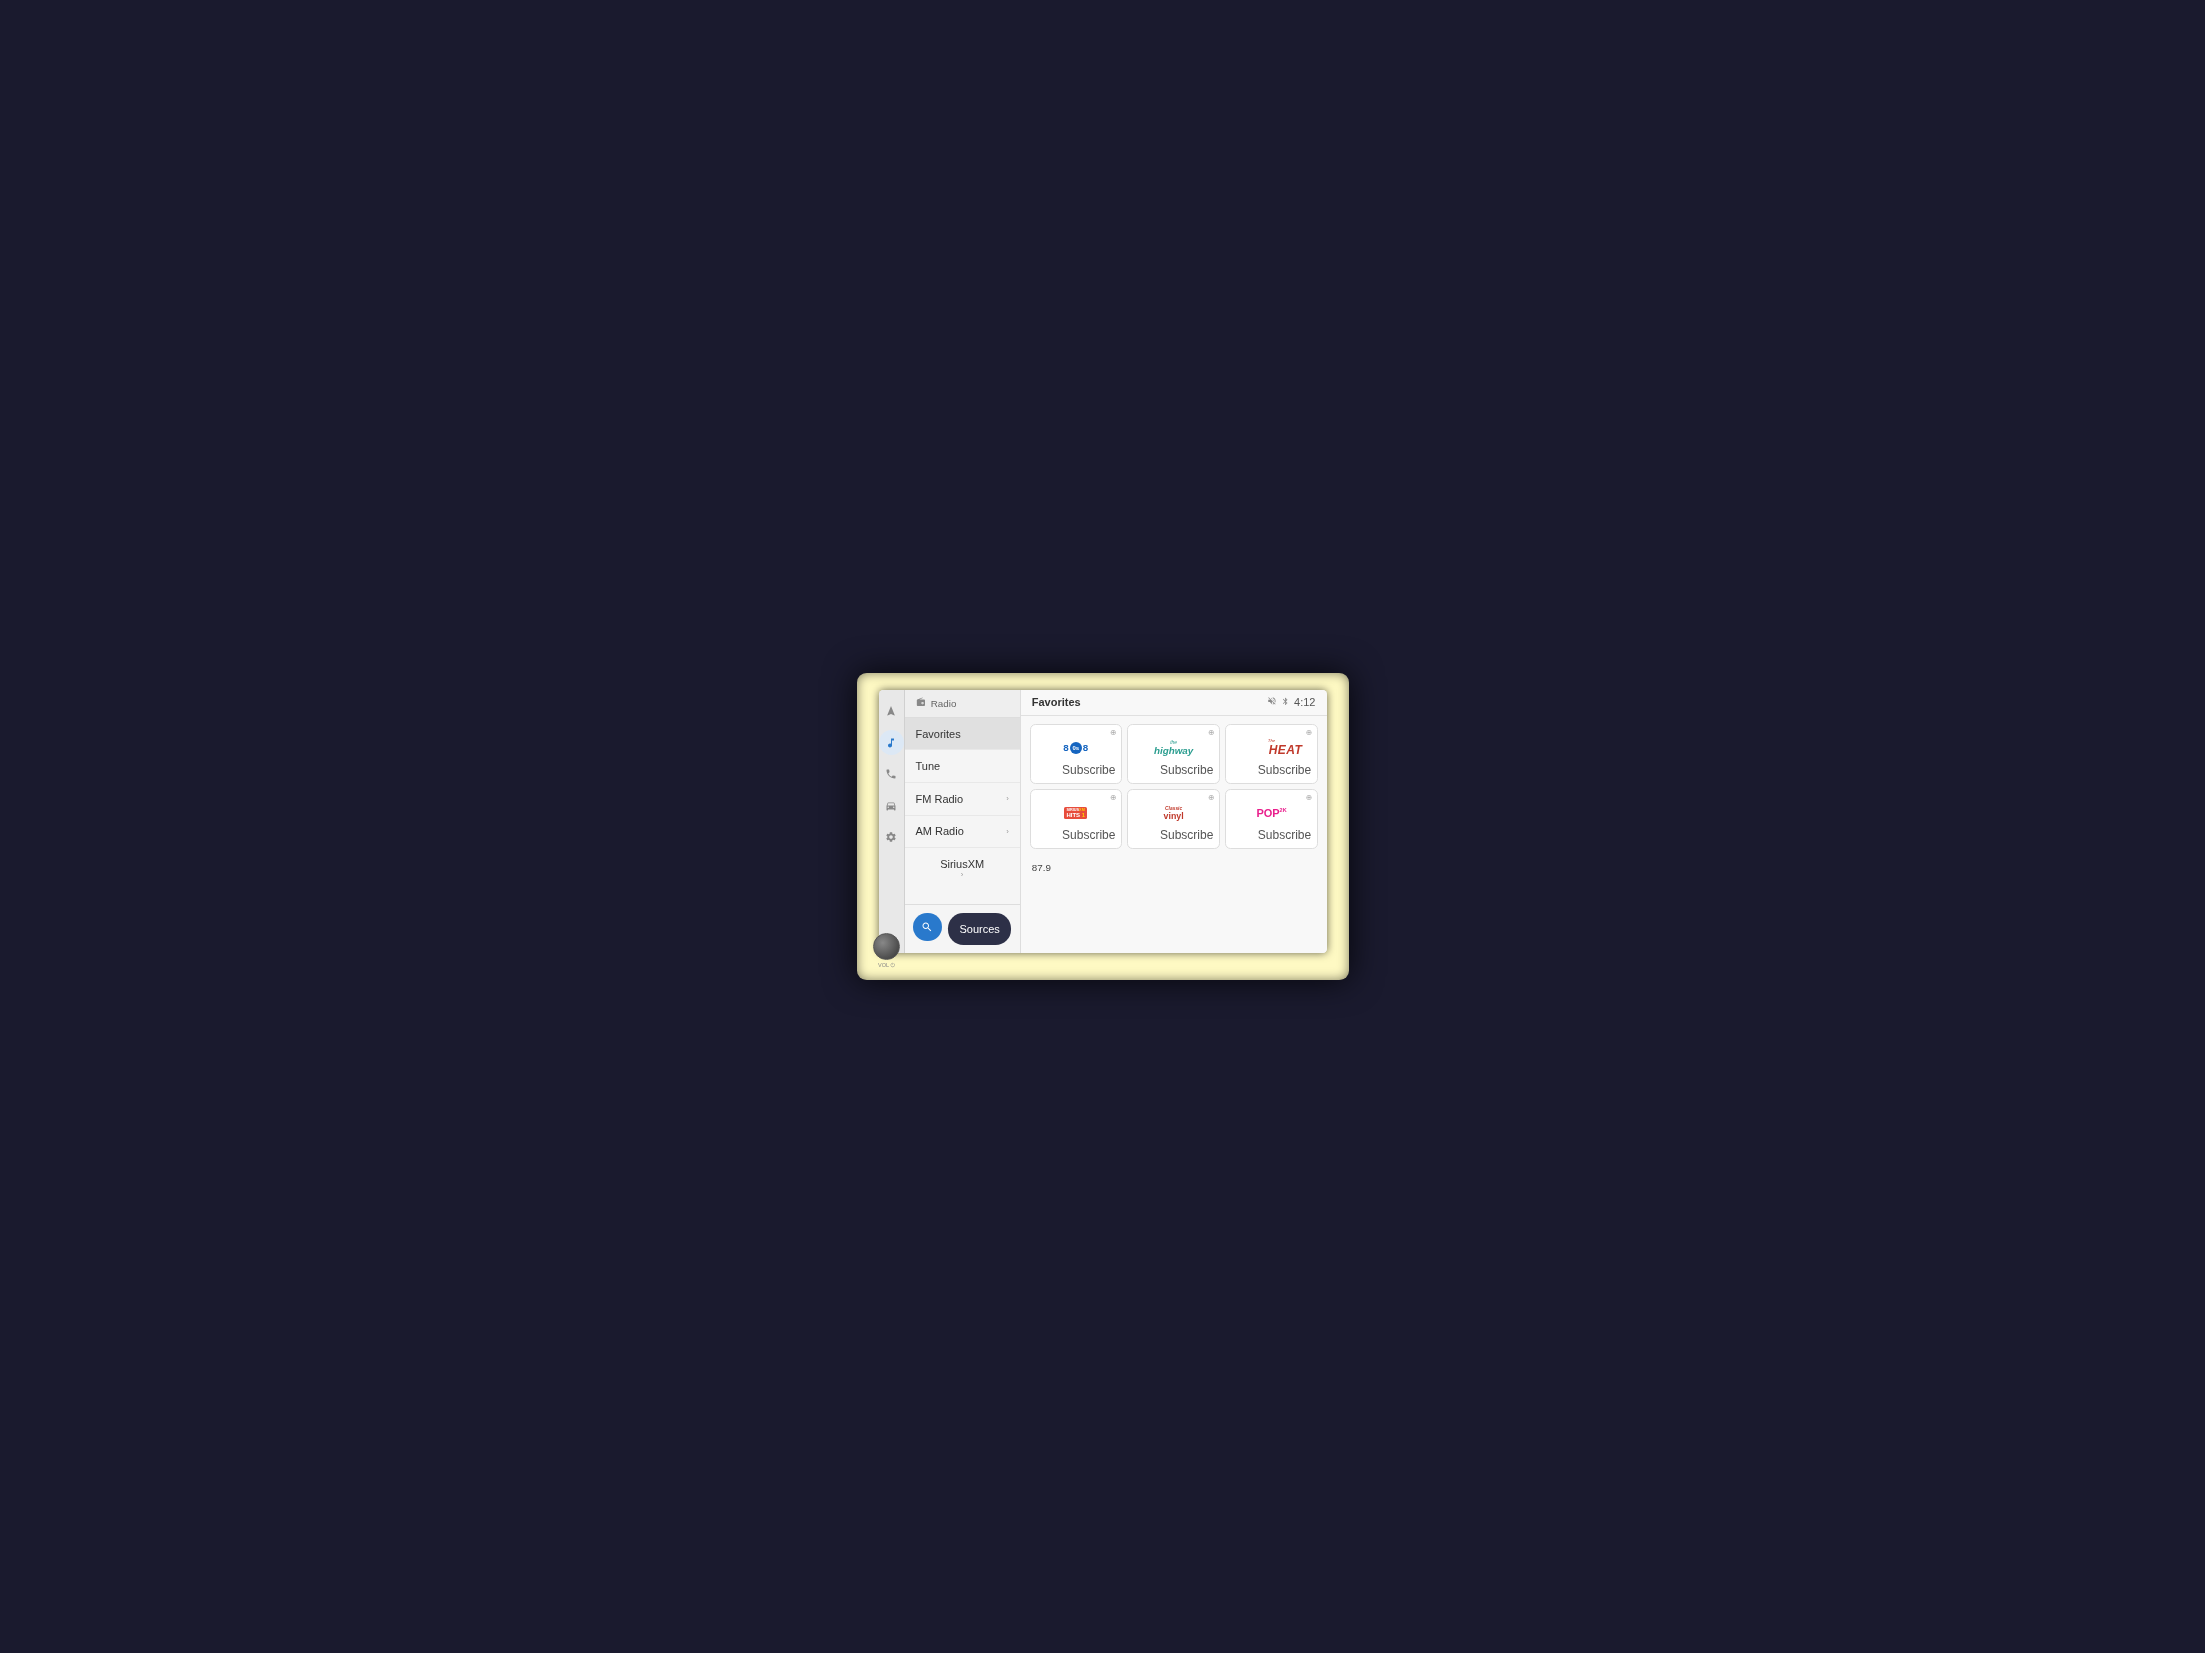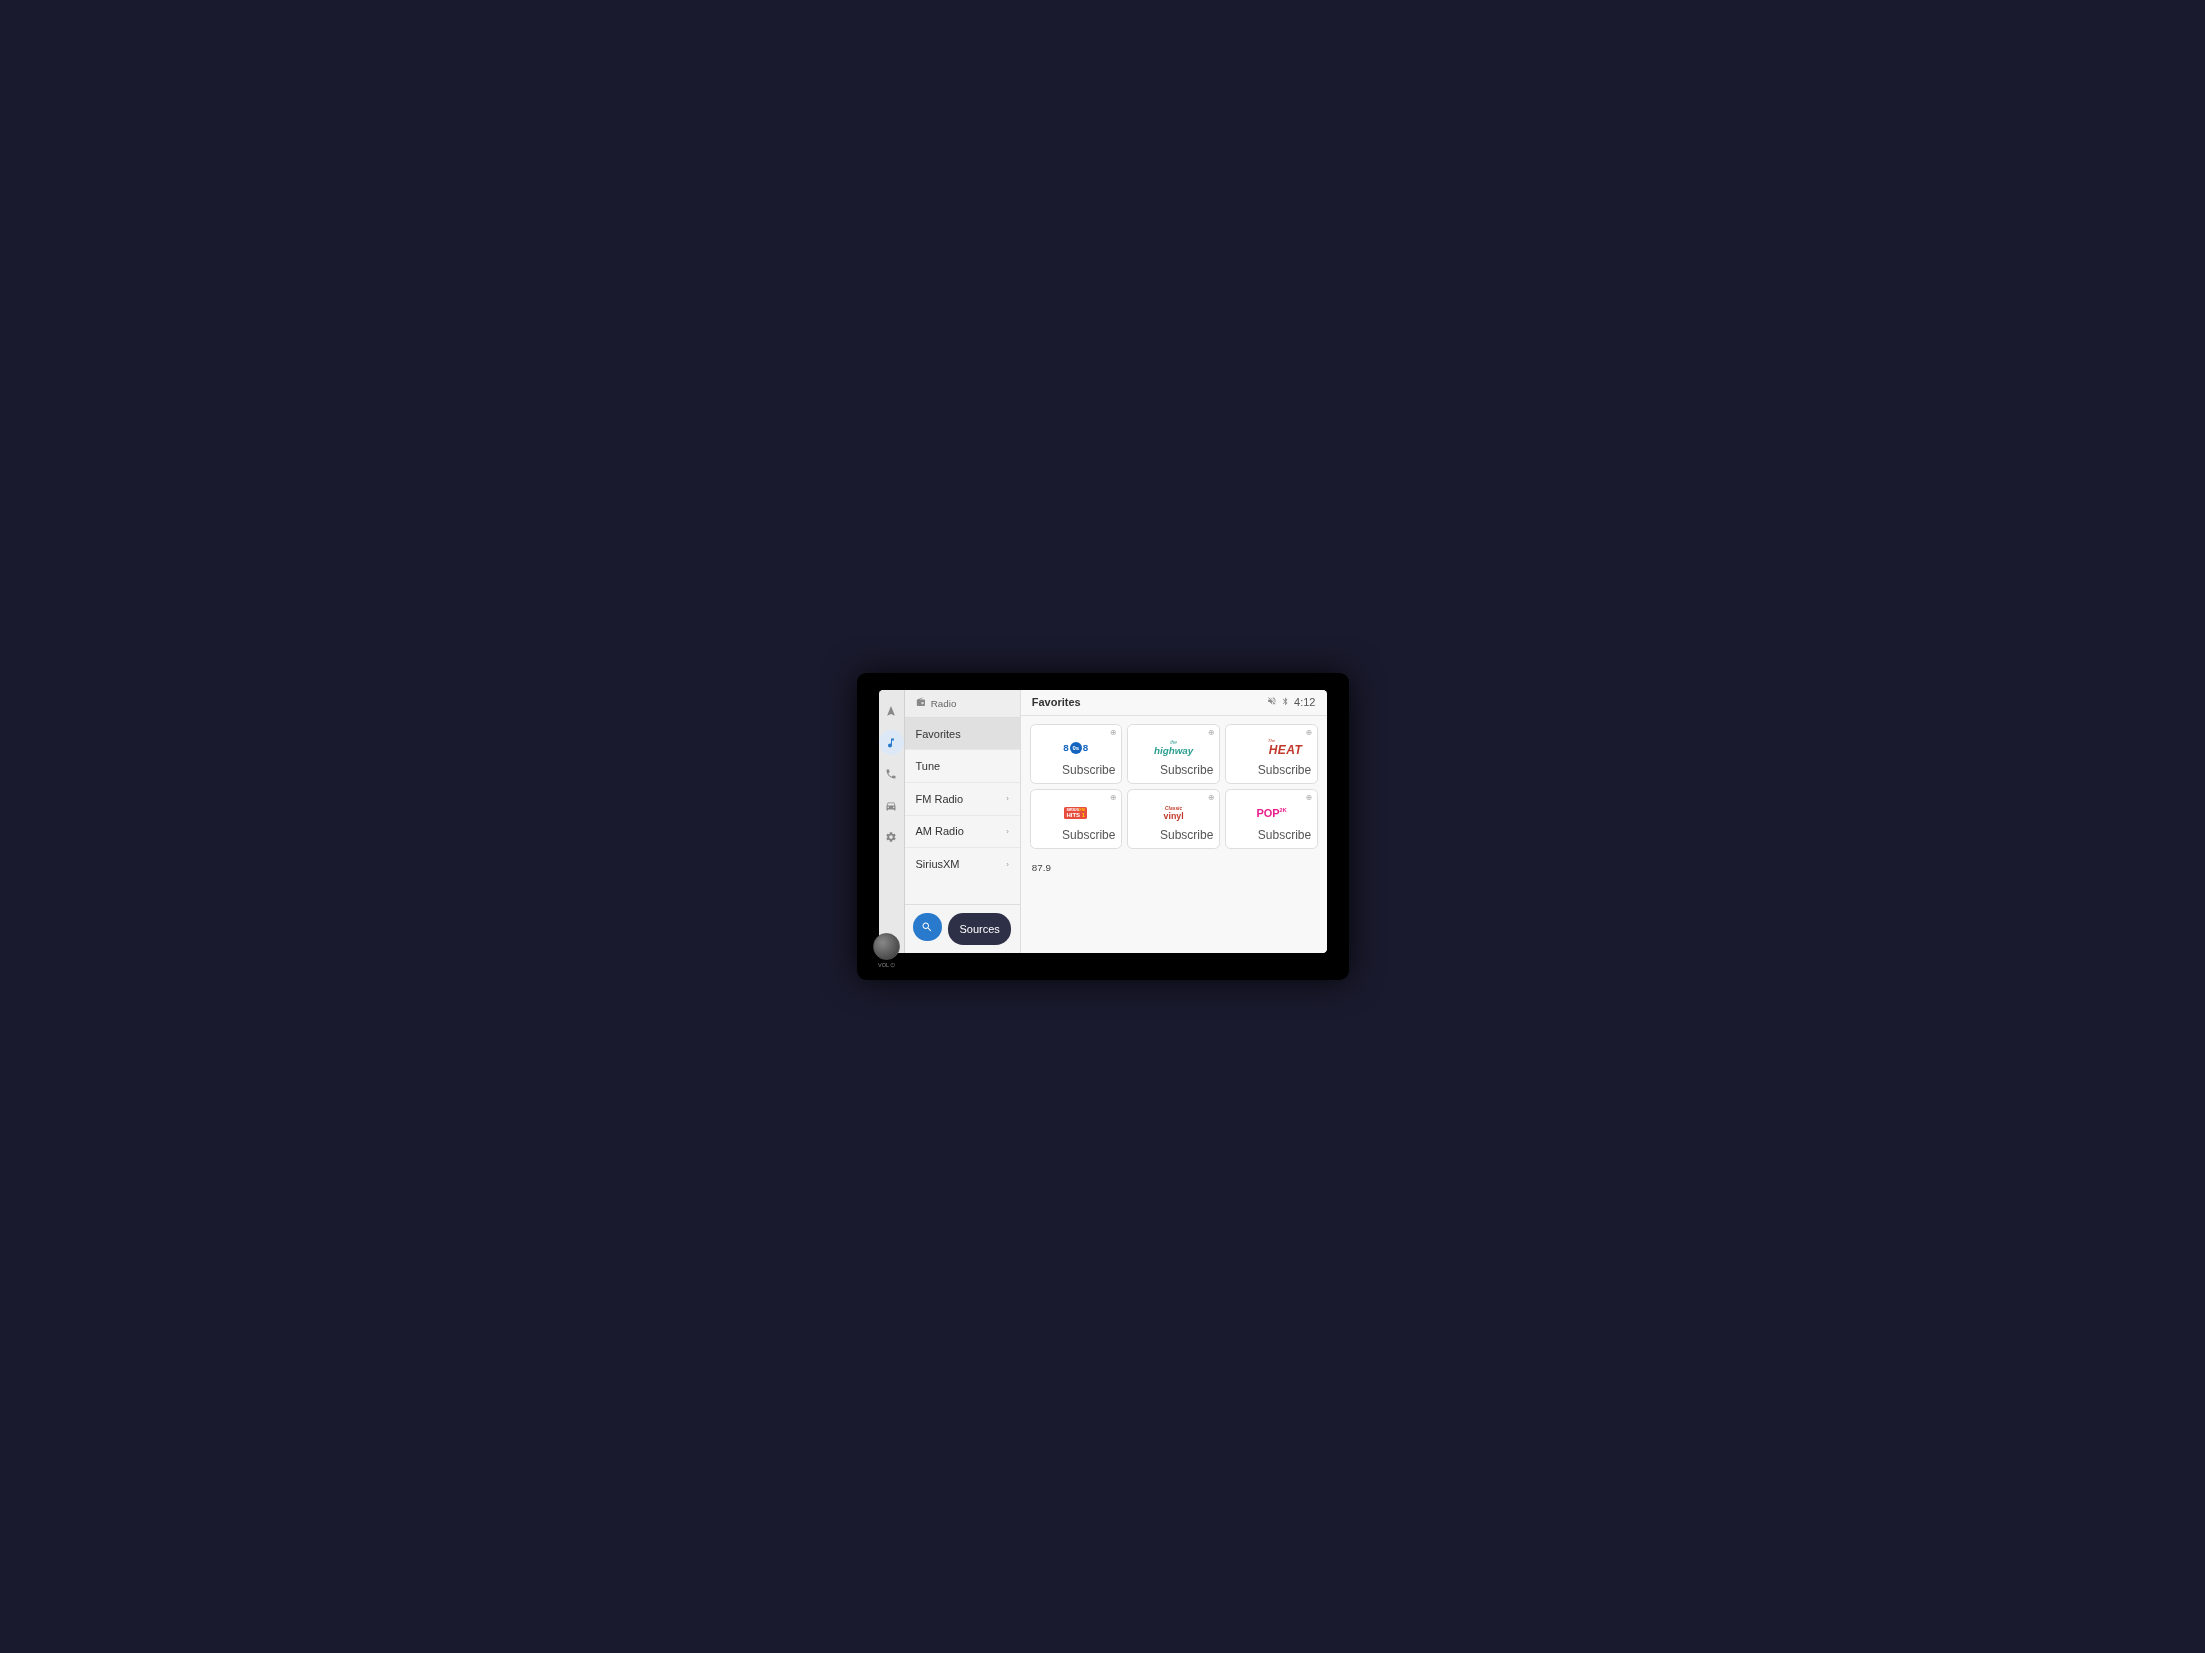--- a/index.html
+++ b/index.html
@@ -7,21 +7,21 @@
     body {
       background: #1a1a2e;
       display: flex;
       align-items: center;
       justify-content: center;
       min-height: 100vh;
       font-family: 'Arial', sans-serif;
     }
 
     .car-bezel {
-      background: #000000;
+      background: #fef9c3;
       border-radius: 9.8px;
       padding: 16.4px 22px 27px 22px;
       box-shadow: 0 0 33px rgba(0,0,0,0.8), inset 0 0 11px rgba(0,0,0,0.5);
       position: relative;
       width: 492px;
     }
 
     .screen {
       background: #f0f0f0;
       border-radius: 4.4px;
@@ -258,20 +258,21 @@
       width: 27px;
       height: 27px;
       background: radial-gradient(circle at 35% 35%, #888, #333);
       border-radius: 50%;
       border: 1.6px solid #555;
       margin: 0 auto 2.2px auto;
     }
 
     .menu-item-no-border {
       border-bottom: none;
+      flex-direction: column;
     }
   </style>
 </head>
 <body>
 
 <div class="car-bezel">
   <div class="screen">
 
     <div class="sidebar">
       <div class="sidebar-icon">

